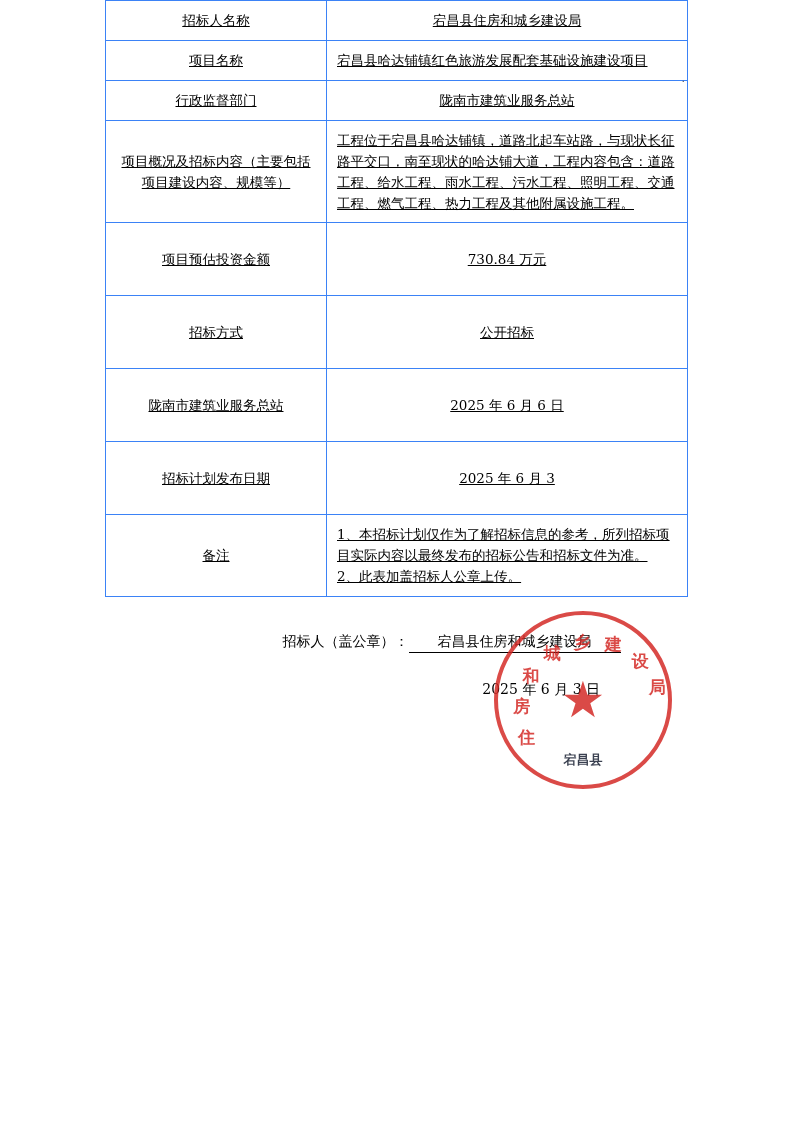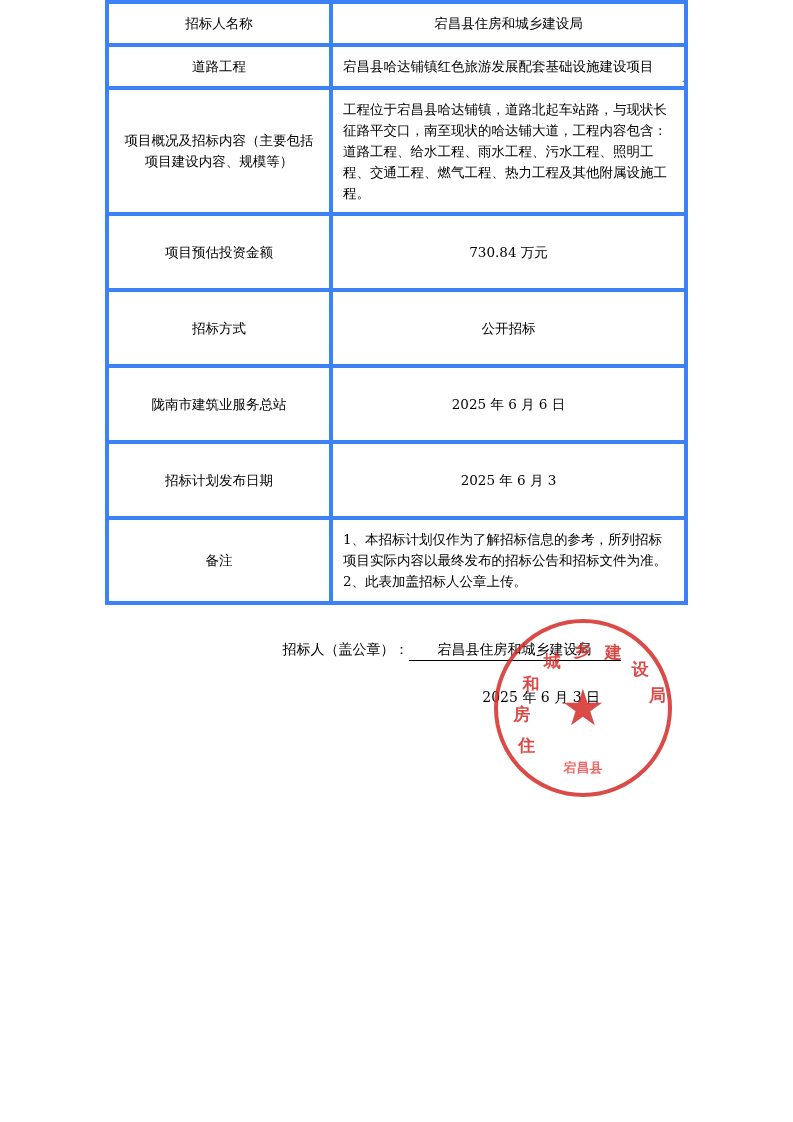--- a/index.html
+++ b/index.html
@@ -37,26 +37,27 @@
     font-size: 11px;
     color: #555;
   }
   table.main {
     border-collapse: collapse;
     width: 583px;
     margin: 0 auto;
     table-layout: fixed;
   }
   table.main td {
-    border: 4px solid #3b82f6;
+    border: 1px solid #3b82f6;
     vertical-align: middle;
     font-size: 13.5px;
     line-height: 1.55;
     padding: 9px 10px;
     font-family: "DejaVu Serif", "Liberation Serif", serif;
+    text-decoration: underline;
   }
   td.label {
     width: 200px;
     text-align: center;
     padding-left: 14px;
     padding-right: 14px;
   }
   td.value {
     text-align: left;
   }
@@ -129,42 +130,46 @@
     font-family: "DejaVu Serif", "Liberation Serif", serif;
     transform-origin: 0 0;
   }
   .seal .bottom-text {
     position: absolute;
     left: 0;
     bottom: 16px;
     width: 100%;
     text-align: center;
     font-size: 13px;
-    color: #ef4444;
+    color: #0f172a;
     font-weight: bold;
     font-family: "DejaVu Serif", "Liberation Serif", serif;
   }
 </style>
 </head>
 <body>
 
 <div class="page">
 
   <div class="corner-mark">.</div>
 
 
   <table class="main">
     <tbody>
       <tr>
         <td class="label">招标人名称</td>
         <td class="value center">宕昌县住房和城乡建设局</td>
       </tr>
       <tr>
-        <td class="label">道路工程</td>
+        <td class="label">项目名称</td>
         <td class="value">宕昌县哈达铺镇红色旅游发展配套基础设施建设项目</td>
+      </tr>
+      <tr>
+        <td class="label">行政监督部门</td>
+        <td class="value center">陇南市建筑业服务总站</td>
       </tr>
       <tr>
         <td class="label">项目概况及招标内容（主要包括项目建设内容、规模等）</td>
         <td class="value">工程位于宕昌县哈达铺镇，道路北起车站路，与现状长征路平交口，南至现状的哈达铺大道，工程内容包含：道路工程、给水工程、雨水工程、污水工程、照明工程、交通工程、燃气工程、热力工程及其他附属设施工程。</td>
       </tr>
       <tr>
         <td class="label tall">项目预估投资金额</td>
         <td class="value center tall">730.84 万元</td>
       </tr>
       <tr>

